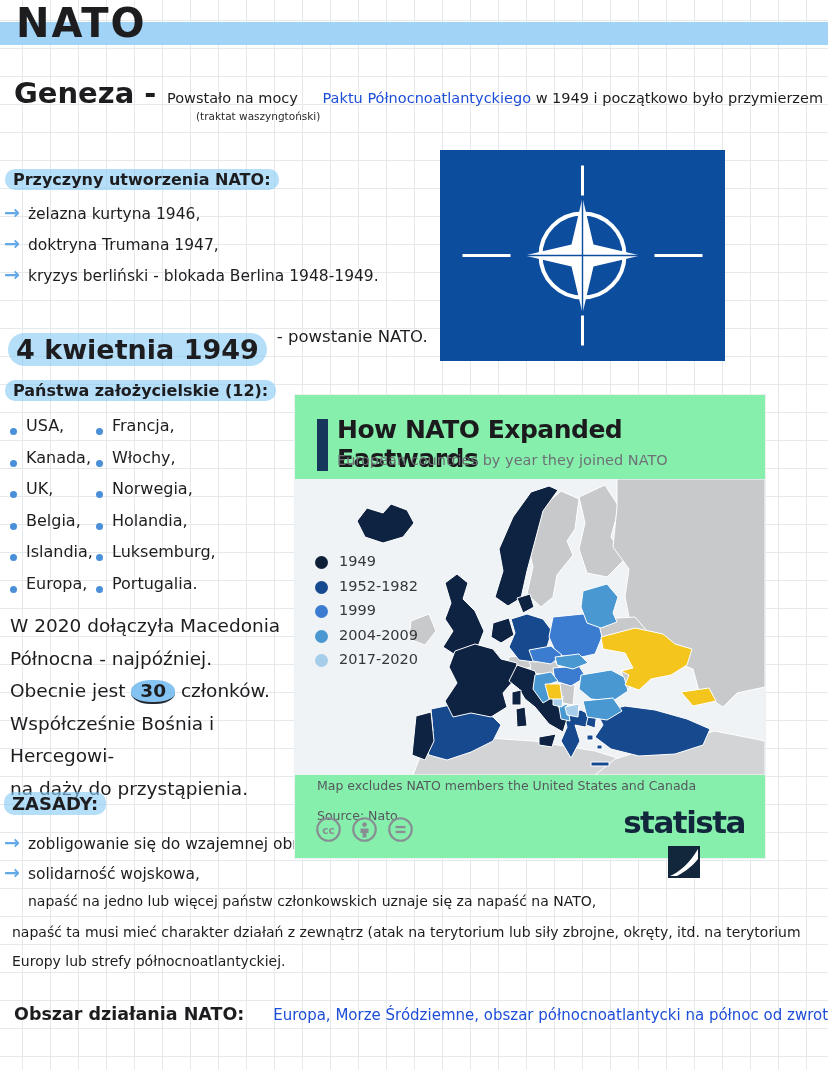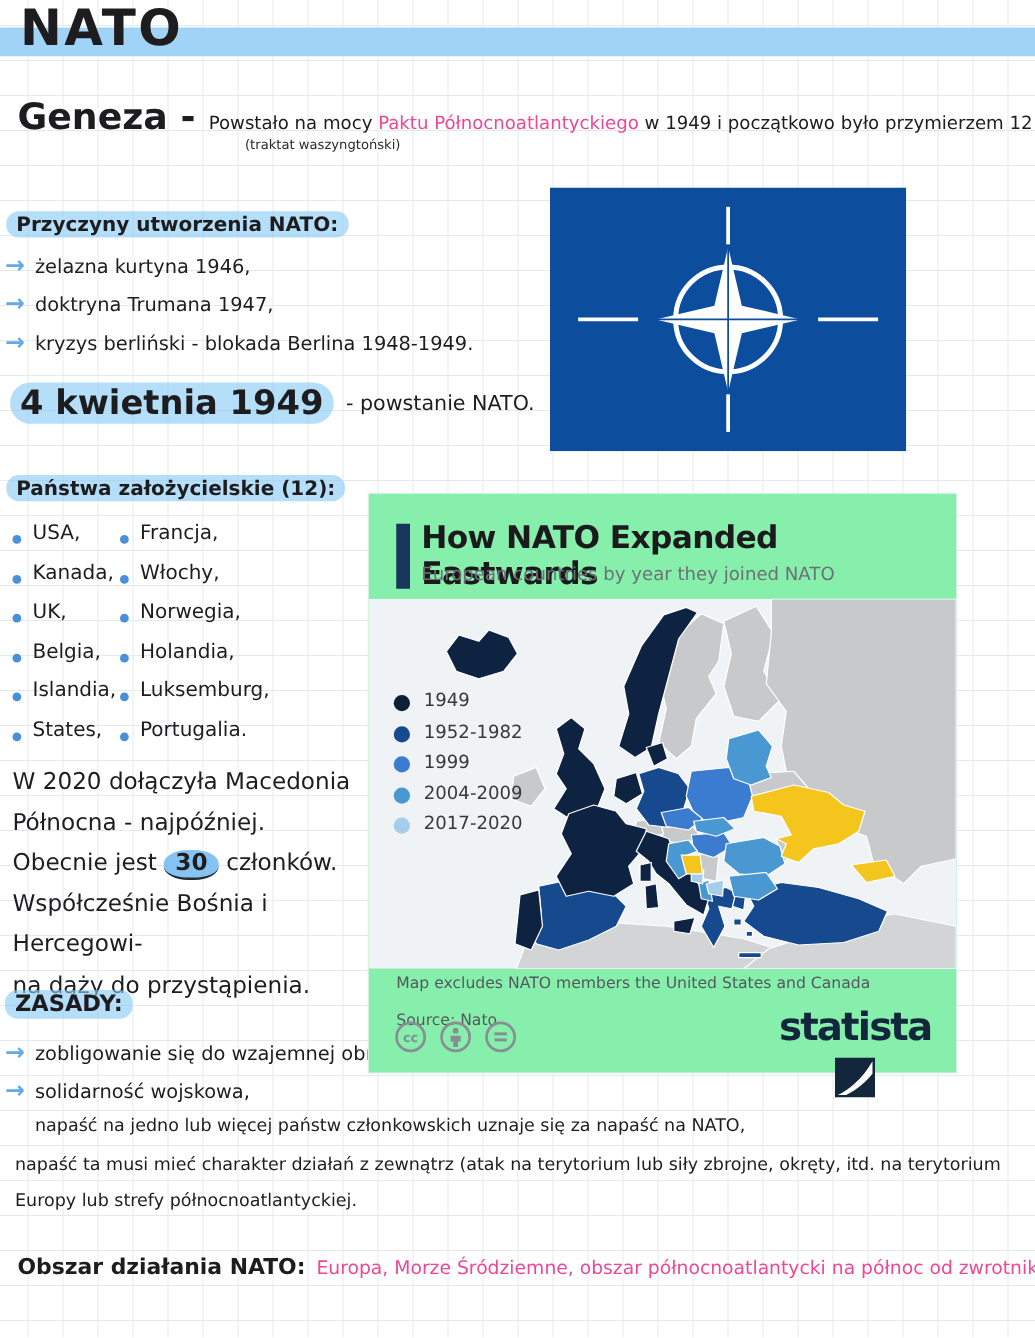--- a/index.html
+++ b/index.html
@@ -10,21 +10,21 @@
     color:#1d1d1f;
     background-color:#ffffff;
     background-image:
       linear-gradient(#e5e9ec 1px, transparent 1px),
       linear-gradient(90deg, #e5e9ec 1px, transparent 1px);
     background-size:28px 28px;
     background-position:-6px -8px;
   }
   .abs { position:absolute; }
   .hand { font-family:"DejaVu Sans", sans-serif; color:#1d1d1f; }
-  .blue-ink { color:#ec4899; }
+  .blue-ink { color:#1d4ed8;margin-left:20px; }
   .hl { background:rgba(136,201,245,.62); border-radius:10px; padding:1px 8px; }
   .arrow { color:#63a9e7; font-weight:bold; margin-right:8px; font-size:19px; }
 
   
   .title-bar { left:0; right:0; top:22px; height:23px; background:#a0d3f6; }
   .page-title { left:16px; top:0px; font-size:40px; font-weight:bold; letter-spacing:2px; }
 
   
   .geneza { left:14px; top:76px; font-size:14.5px; white-space:nowrap; }
   .geneza .lbl { font-size:29px; font-weight:bold; margin-right:6px; }
@@ -36,21 +36,21 @@
   .arrow-row { font-size:15.5px; display:flex; align-items:baseline; }
   .p-r0 { left:4px; top:201px; }
   .p-r1 { left:4px; top:232px; }
   .p-r2 { left:4px; top:263px; }
 
   
   .flag { left:440px; top:150px; width:285px; height:211px; }
 
   
   .powstanie { left:8px; top:306px; font-size:16.5px; display:flex; align-items:center; }
-  .powstanie .date { font-size:27px; font-weight:bold; margin-right:10px; border-radius:18px; }
+  .powstanie .date { font-size:27px; font-weight:bold; margin-right:10px; border-radius:18px;margin-top:27px; }
 
   
   .panstwa-h { left:5px; top:381px; }
   .country-grid { left:10px; top:410px; width:230px; }
   .c-row { display:flex; height:31.5px; align-items:center; font-size:16px; }
   .c-cell { display:flex; align-items:flex-end; }
   .c-cell.c1 { width:86px; }
   .dot { width:7px; height:7px; border-radius:50%; background:#4a90d9; margin-right:9px; flex:none; }
 
   
@@ -187,21 +187,21 @@
         <span>Islandia,</span>
       </span>
       <span class="c-cell">
         <span class="dot"></span>
         <span>Luksemburg,</span>
       </span>
     </div>
   <div class="c-row">
       <span class="c-cell c1">
         <span class="dot"></span>
-        <span>States,</span>
+        <span>Europa,</span>
       </span>
       <span class="c-cell">
         <span class="dot"></span>
         <span>Portugalia.</span>
       </span>
     </div>
 </div>
 
 <div class="abs mace hand">
   <div>W 2020 dołączyła Macedonia</div>

